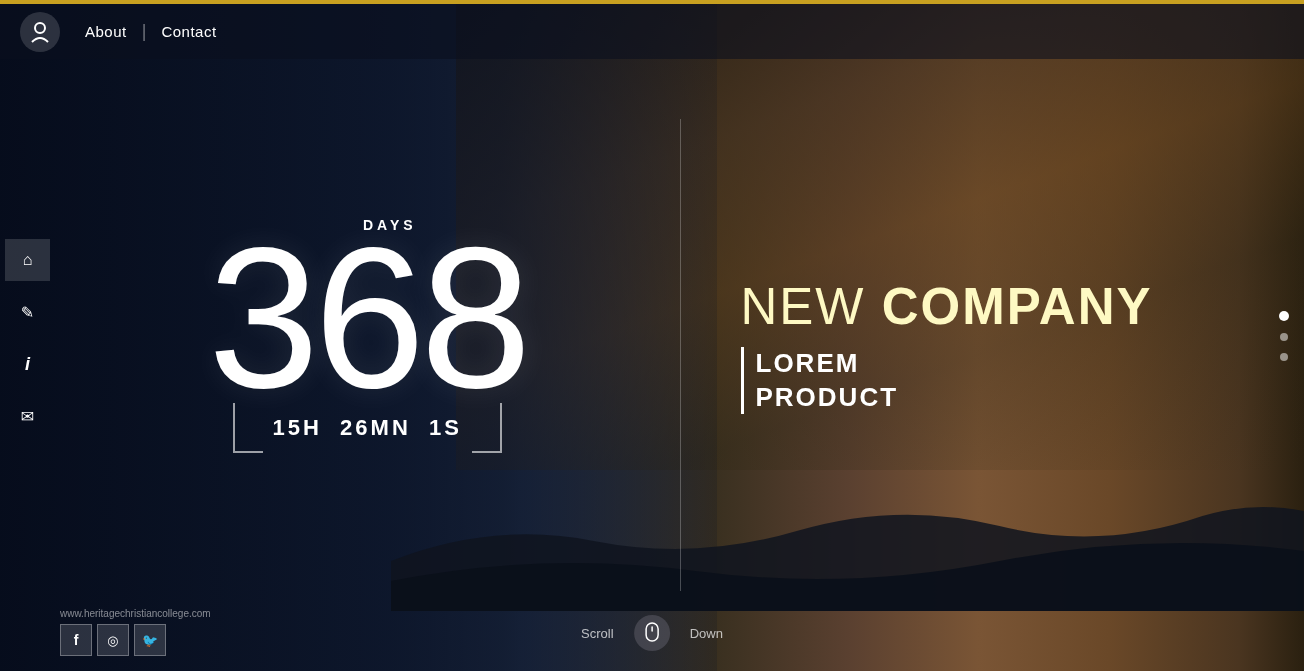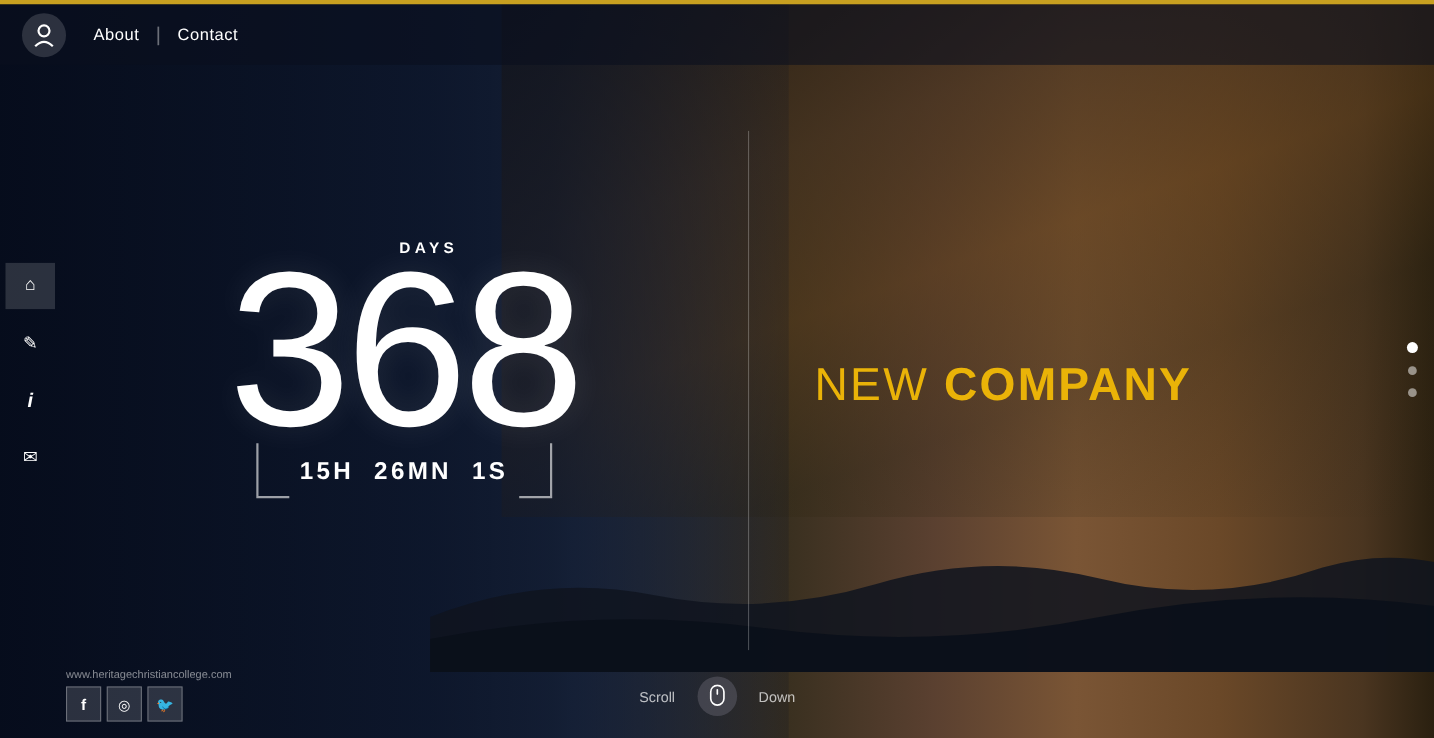--- a/index.html
+++ b/index.html
@@ -217,22 +217,22 @@
       flex: 1;
       display: flex;
       flex-direction: column;
       align-items: flex-start;
       justify-content: center;
       padding-left: 60px;
       padding-bottom: 60px;
     }
 
     .company-title {
-      font-size: 42px;
-      color: #eab308;
+      font-size: 51px;
+      color: #fef9c3;
       letter-spacing: 2px;
       line-height: 1;
       margin-bottom: 15px;
       margin-top: 45px;
     }
 
     .company-title span.light {
       font-weight: 300;
     }
 
@@ -478,20 +478,24 @@
     </div>
 
   </div>
 
   <div class="vertical-divider"></div>
 
   <div class="right-content">
     <h1 class="company-title">
       <span class="light">NEW </span><span class="bold">COMPANY</span>
     </h1>
+    <div class="product-block">
+      <div class="product-name">LOREM</div>
+      <div class="product-name">PRODUCT</div>
+    </div>
   </div>
 
 </main>
 
 <div class="dot-nav">
   <div class="dot active"></div>
   <div class="dot"></div>
   <div class="dot"></div>
 </div>
 

